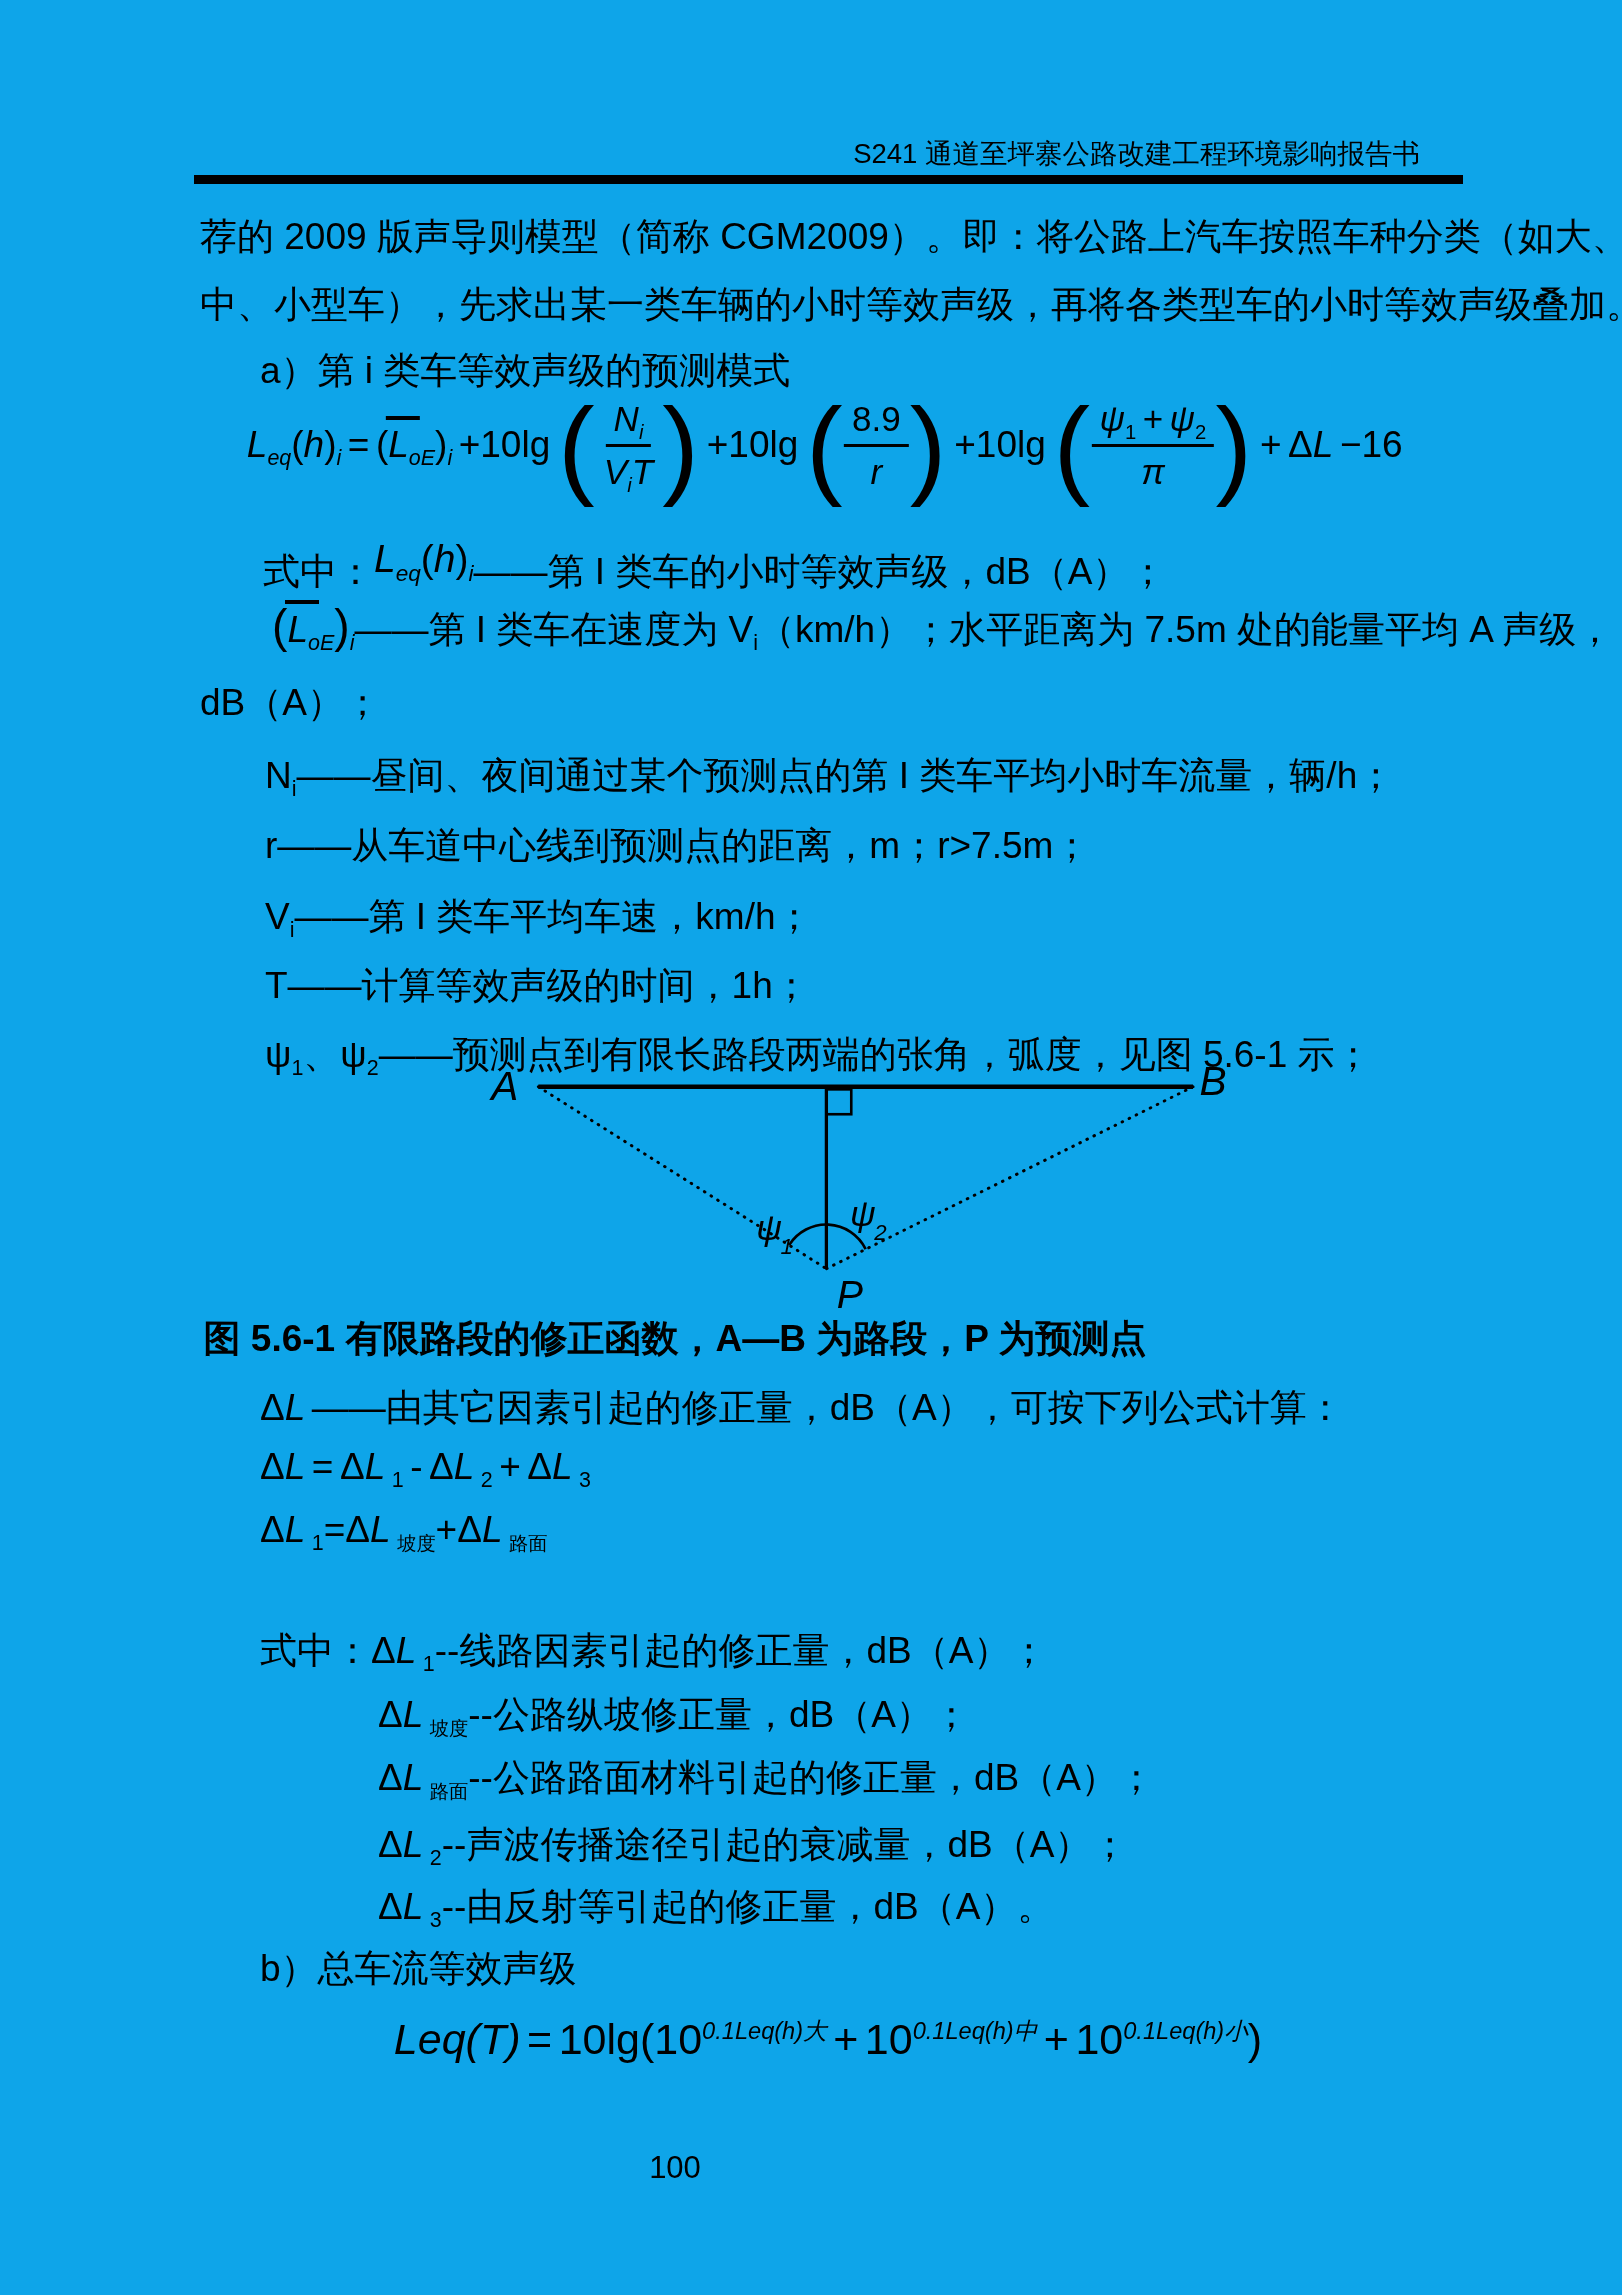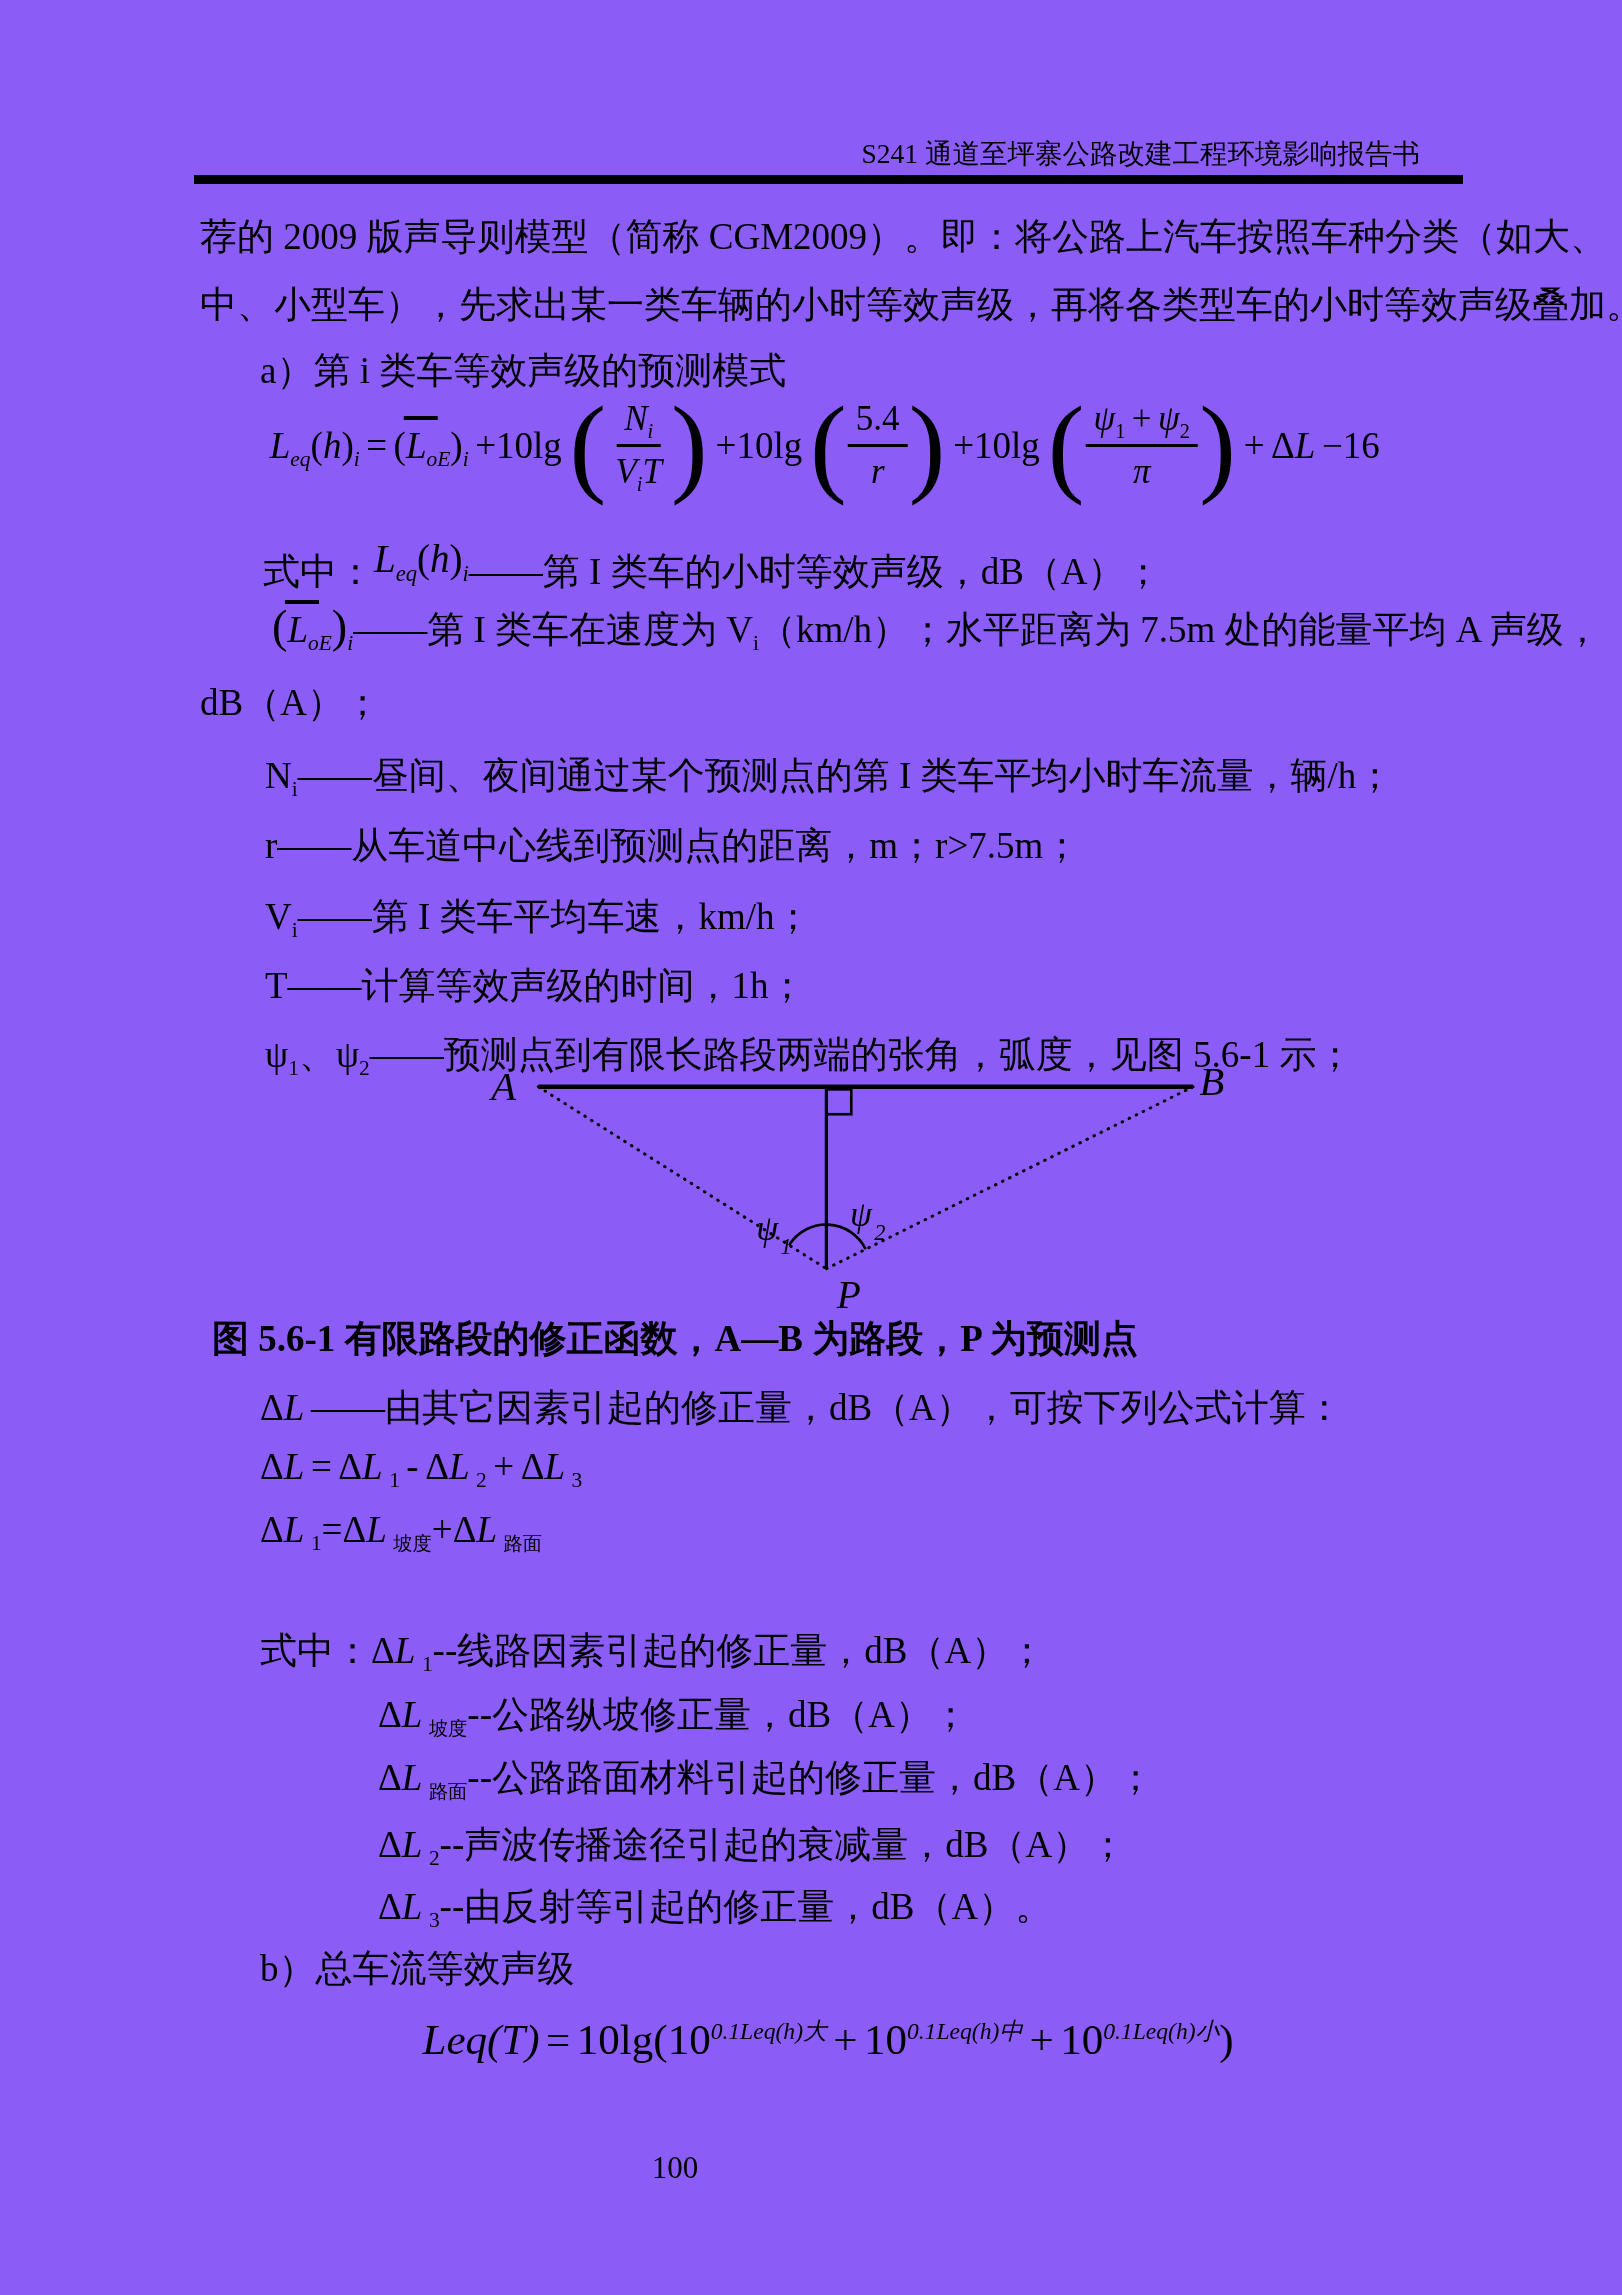--- a/index.html
+++ b/index.html
@@ -1,17 +1,17 @@
 <!DOCTYPE html>
 <html style="font-size:10.5px"><head>
 <meta charset="utf-8">
 <style>
   html,body{margin:0;padding:0;background:#888;}
-  .page{position:relative;width:1622px;height:2295px;background:#8b5cf6;
-        font-family:Liberation Serif, serif;color:#000;overflow:hidden;}
+  .page{position:relative;width:1622px;height:2295px;background:#0ea5e9;
+        font-family:Liberation Sans, sans-serif;color:#000;overflow:hidden;}
   .abs{position:absolute;white-space:nowrap;}
   .t{font-size:37px;line-height:1.2;}
   .it{font-style:italic;}
   .b{font-weight:bold;}
   .center{left:0;width:1350px;text-align:center;}
   
   .hdr{font-size:27.5px;letter-spacing:0px;}
   .hrule{position:absolute;left:194px;top:175px;width:1269px;height:9.2px;background:#000;}
   
   sub{font-size:0.58em;line-height:0;}
@@ -50,21 +50,21 @@
     <span class="grp"><span class="it">L</span><sub class="it">eq</sub><span>(</span><span class="it">h</span><span>)</span><sub class="it">i</sub><span class="op">=</span><span>(</span><span class="obar it">L</span><sub class="it">oE</sub><span>)</span><sub class="it">i</sub><span class="op">+10lg</span></span>
     <span class="bp">(</span>
     <span class="frac">
       <span class="num"><span class="it">N</span><sub class="it">i</sub></span>
       <span class="den"><span class="it">V</span><sub class="it">i</sub><span class="it">T</span></span>
     </span>
     <span class="bp">)</span>
     <span class="grp op">+10lg</span>
     <span class="bp">(</span>
     <span class="frac">
-      <span class="num">5.4</span>
+      <span class="num">8.9</span>
       <span class="den it">r</span>
     </span>
     <span class="bp">)</span>
     <span class="grp op">+10lg</span>
     <span class="bp">(</span>
     <span class="frac">
       <span class="num"><span class="it">ψ</span><sub>1</sub><span class="op">+</span><span class="it">ψ</span><sub>2</sub></span>
       <span class="den it">π</span>
     </span>
     <span class="bp">)</span>

